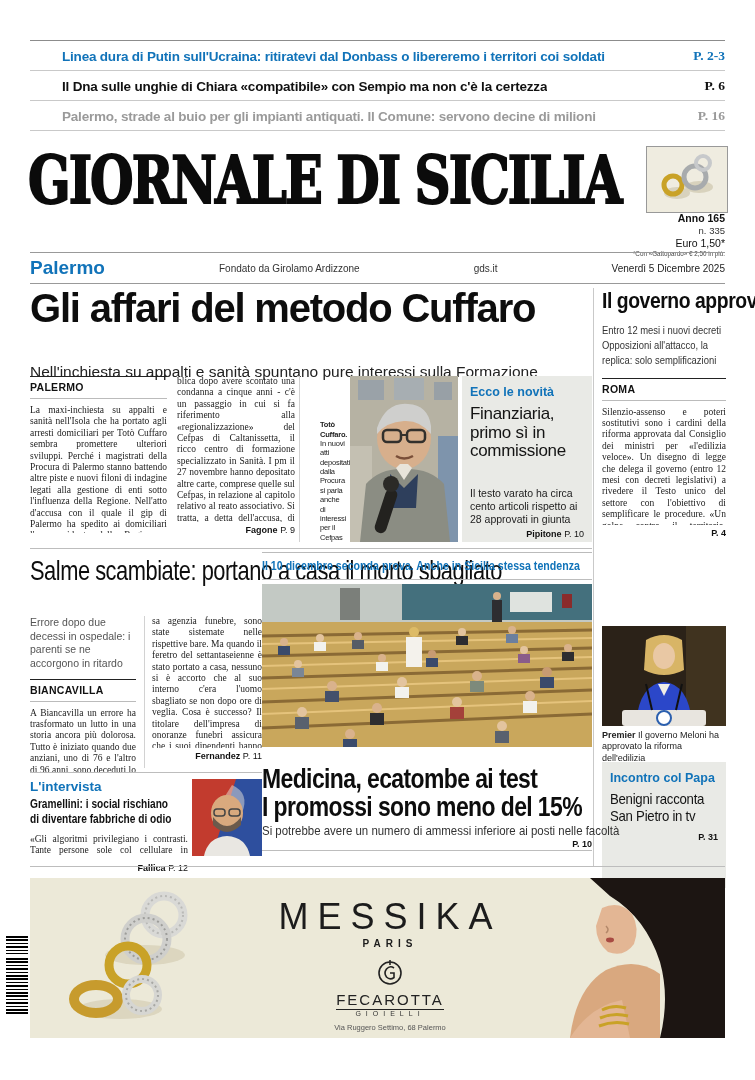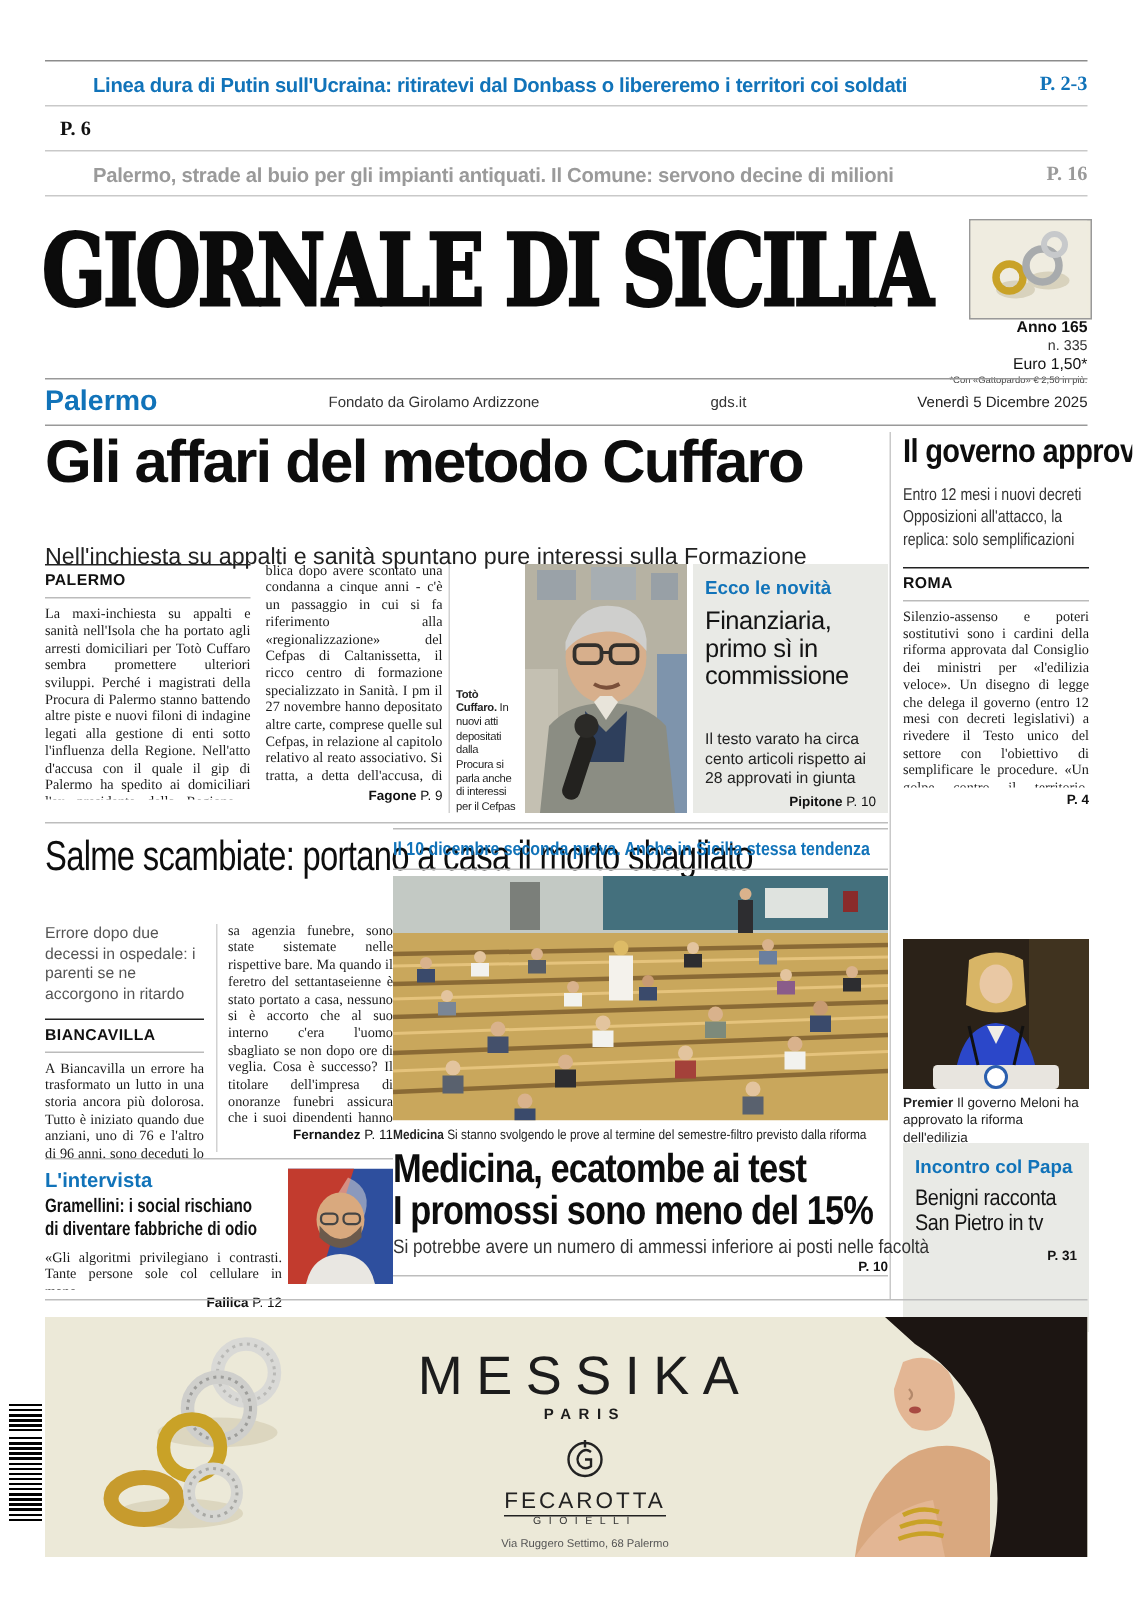--- a/index.html
+++ b/index.html
@@ -80,20 +80,21 @@
 <body>
 
 <div class="page">
 
   <div class="abs topstrip">
     <div class="row">
       <span class="hl blue">Linea dura di Putin sull'Ucraina: ritiratevi dal Donbass o libereremo i territori coi soldati</span>
       <span class="pg blue">P. 2-3</span>
     </div>
     <div class="row">
+      <span class="hl">Il Dna sulle unghie di Chiara «compatibile» con Sempio ma non c'è la certezza</span>
       <span class="pg">P. 6</span>
     </div>
     <div class="row">
       <span class="hl grayhl">Palermo, strade al buio per gli impianti antiquati. Il Comune: servono decine di milioni</span>
       <span class="pg grayhl">P. 16</span>
     </div>
   </div>
 
   <div class="abs mast-title">GIORNALE DI SICILIA</div>
   <div class="abs promo">
@@ -127,21 +128,21 @@
     <div class="kicker">PALERMO</div>
     <div class="serifbody col" style="height:128px;">La maxi-inchiesta su appalti e sanità nell'Isola che ha portato agli arresti domiciliari per Totò Cuffaro sembra promettere ulteriori sviluppi. Perché i magistrati della Procura di Palermo stanno battendo altre piste e nuovi filoni di indagine legati alla gestione di enti sotto l'influenza della Regione. Nell'atto d'accusa con il quale il gip di Palermo ha spedito ai domiciliari l'ex presidente della Regione - tornato sulla scena pub-</div>
   </div>
   <div class="abs" style="left:177px;top:376px;width:118px;height:166px;">
     <div class="serifbody col" style="height:146px;">blica dopo avere scontato una condanna a cinque anni - c'è un passaggio in cui si fa riferimento alla «regionalizzazione» del Cefpas di Caltanissetta, il ricco centro di formazione specializzato in Sanità. I pm il 27 novembre hanno depositato altre carte, comprese quelle sul Cefpas, in relazione al capitolo relativo al reato associativo. Si tratta, a detta dell'accusa, di «ulteriori risultanze relative a un altro illecito affare che avrebbe interessato l'ex presidente Cuffaro».</div>
     <div class="byline">
       <b>Fagone</b> <span class="pg">P. 9</span>
     </div>
   </div>
   <div class="abs" style="left:299px;top:376px;width:46px;height:166px;border-left:1px solid #d2d2d2;
-       display:flex;flex-direction:column;justify-content:flex-end;padding-left:4px;box-sizing:border-box;">
+       display:flex;flex-direction:column;justify-content:flex-end;padding-left:20px;box-sizing:border-box;">
     <div class="caption">
       <b>Totò Cuffaro.</b> <span>In nuovi atti depositati dalla Procura si parla anche di interessi per il Cefpas</span>
     </div>
   </div>
   <div class="abs" style="left:350px;top:376px;width:108px;height:166px;">
     <svg width="108" height="166" viewBox="0 0 108 166">
       <rect width="108" height="166" fill="#b6b2a3"></rect>
       <rect x="8" y="4" width="26" height="20" fill="#9aa2a8"></rect>
         <rect x="44" y="2" width="30" height="22" fill="#a7aeb2"></rect>
       <rect x="84" y="6" width="18" height="18" fill="#98a0a6"></rect>
@@ -294,23 +295,20 @@
           <rect x="261" y="117" width="14" height="12" fill="#f2f2ee"></rect>
         <circle cx="88" cy="150" r="5" fill="#d9b28c"></circle>
           <rect x="81" y="155" width="14" height="8" fill="#3a4a6b"></rect>
         <circle cx="240" cy="142" r="5" fill="#e3c49e"></circle>
           <rect x="233" y="147" width="14" height="12" fill="#59616e"></rect>
       </g>
       <circle cx="152" cy="48" r="5" fill="#ddbb66"></circle>
       <rect x="144" y="53" width="16" height="30" fill="#f4f2ec"></rect>
     </svg>
   </div>
-  <div class="abs md-cap" style="left:262px;top:751px;width:330px;">
-    <span class="cx88"><b>Medicina</b> <span>Si stanno svolgendo le prove al termine del semestre-filtro previsto dalla riforma</span></span>
-  </div>
   <div class="abs md-hl" style="left:262px;top:765px;width:330px;">
     <div><span class="cx85">Medicina, ecatombe ai test</span></div>
     <div><span class="cx85">I promossi sono meno del 15%</span></div>
   </div>
   <div class="abs md-sub" style="left:262px;top:823px;width:330px;">
     <span class="cx88">Si potrebbe avere un numero di ammessi inferiore ai posti nelle facoltà</span>
     <div class="byline" style="margin-top:1px;"><b>P. 10</b></div>
   </div>
   <div class="abs hrule" style="left:262px;top:850px;width:330px;"></div>
 

